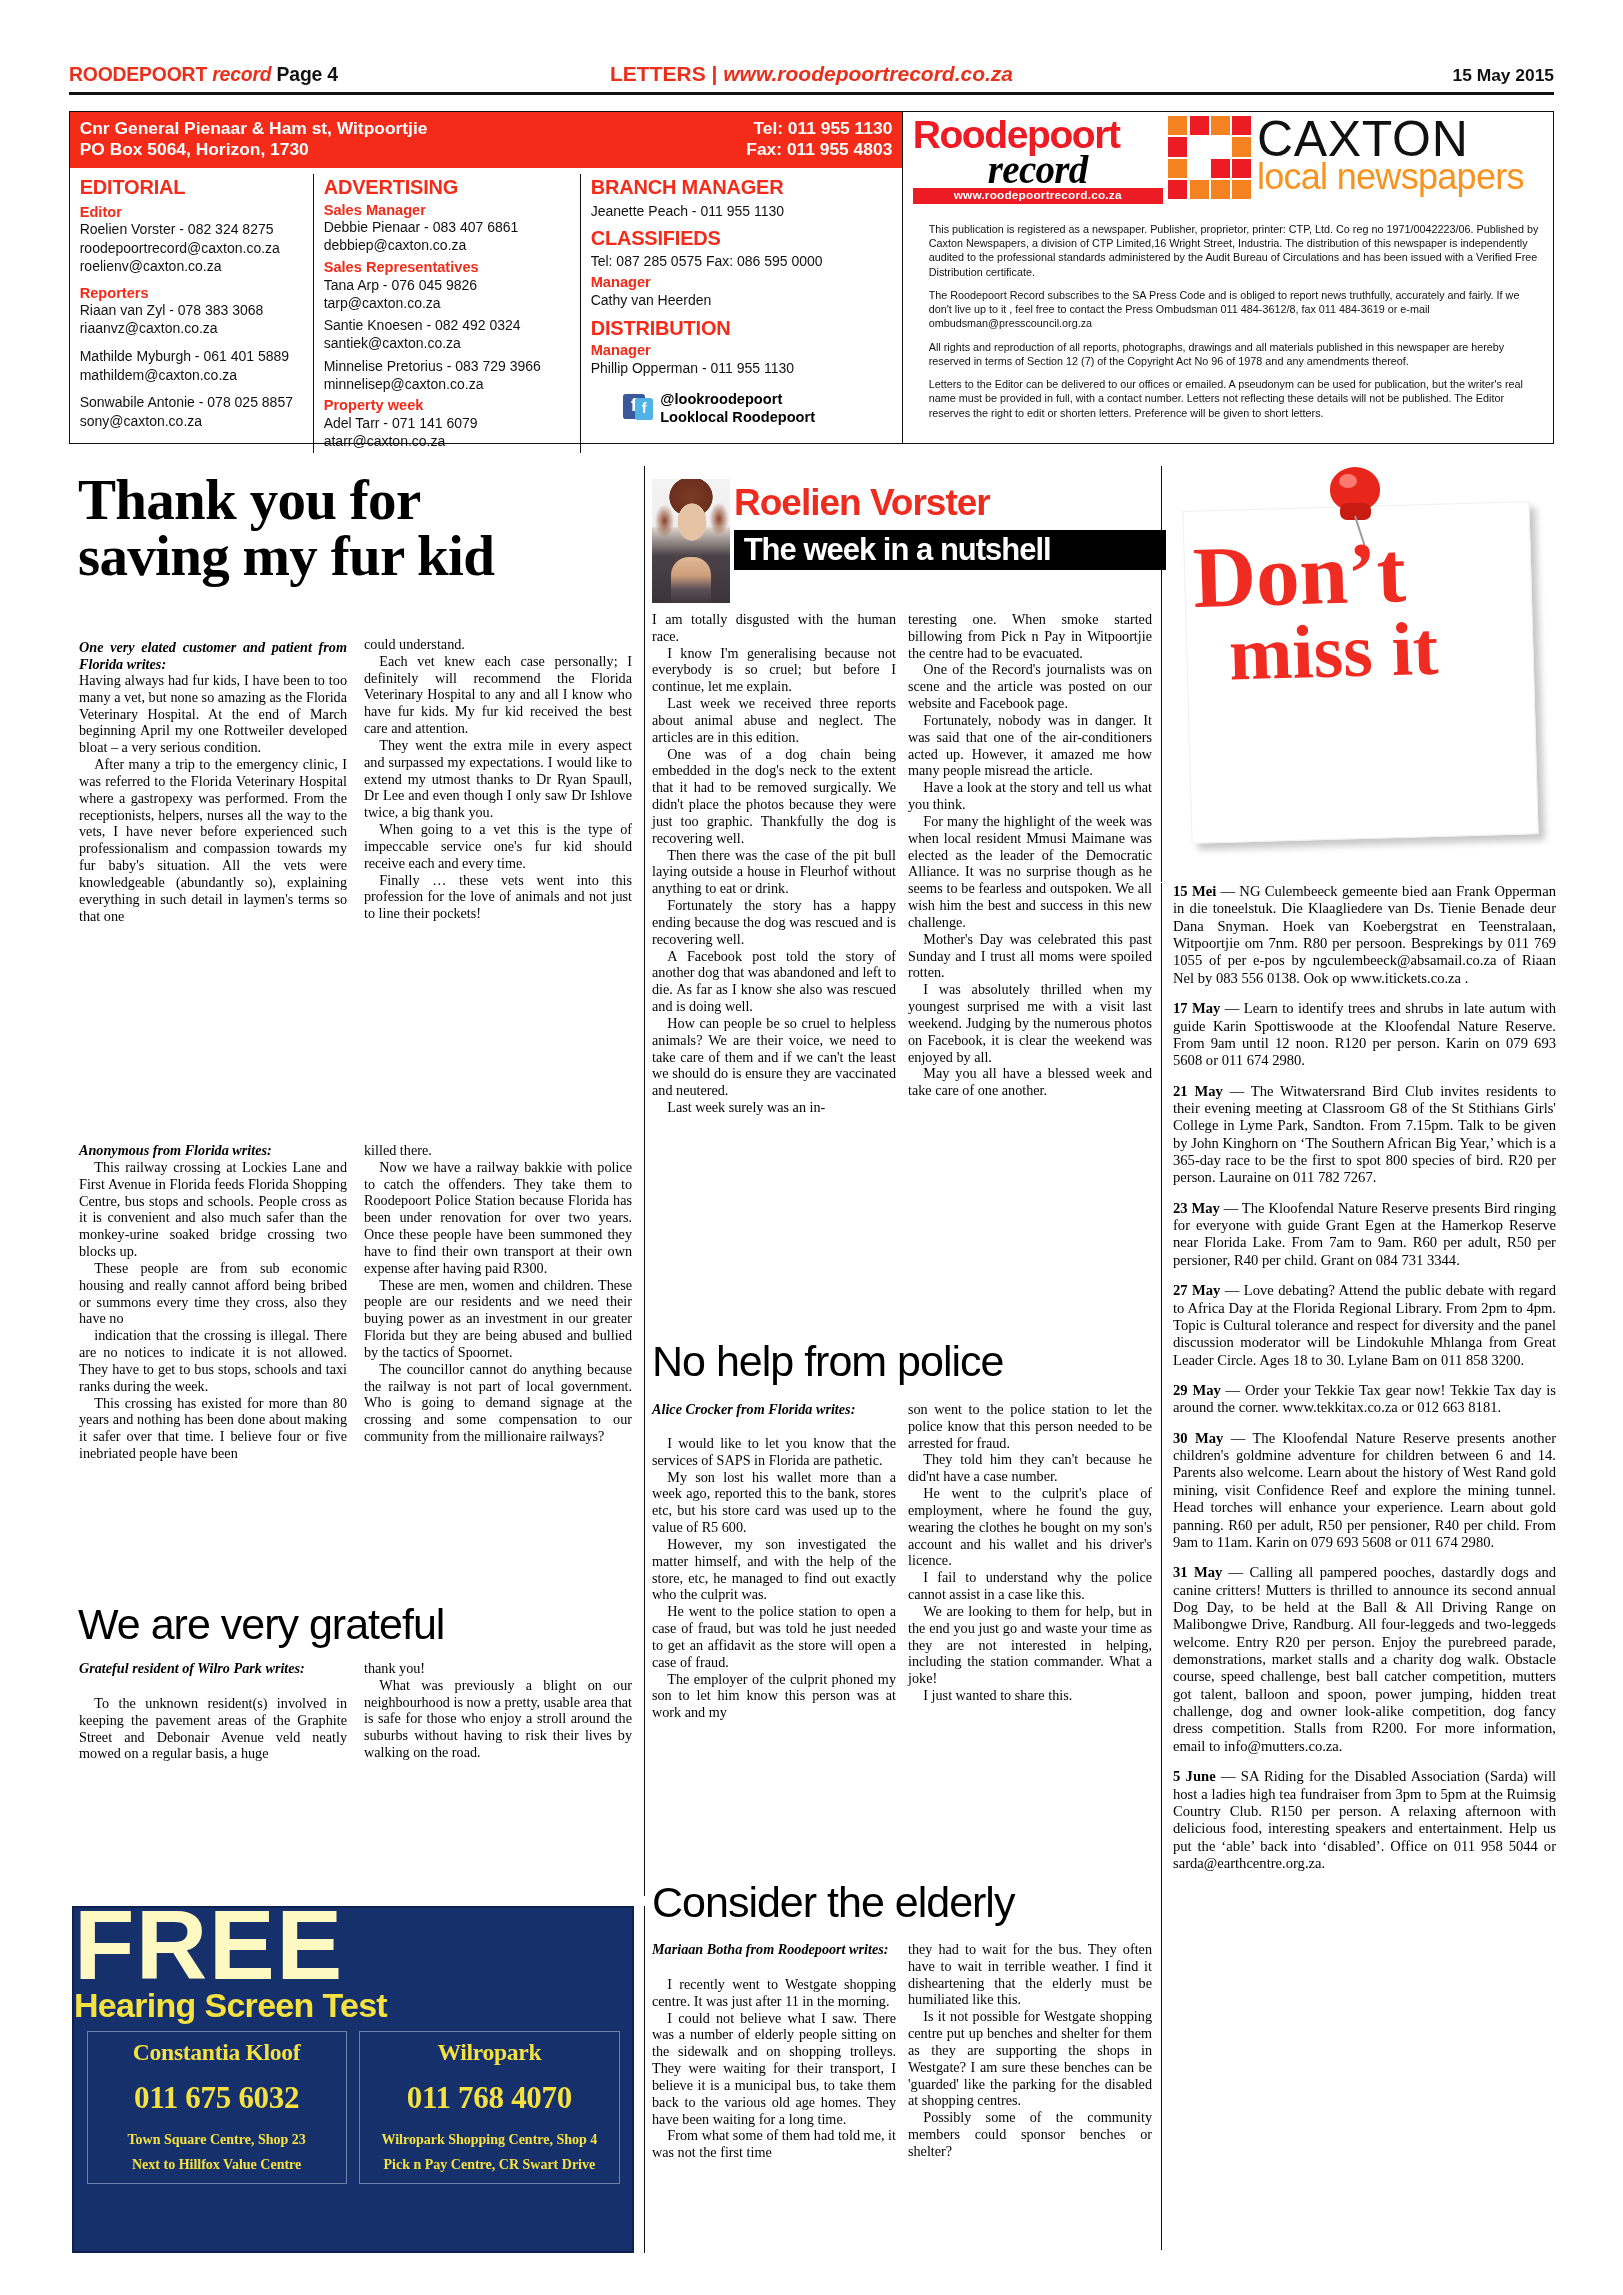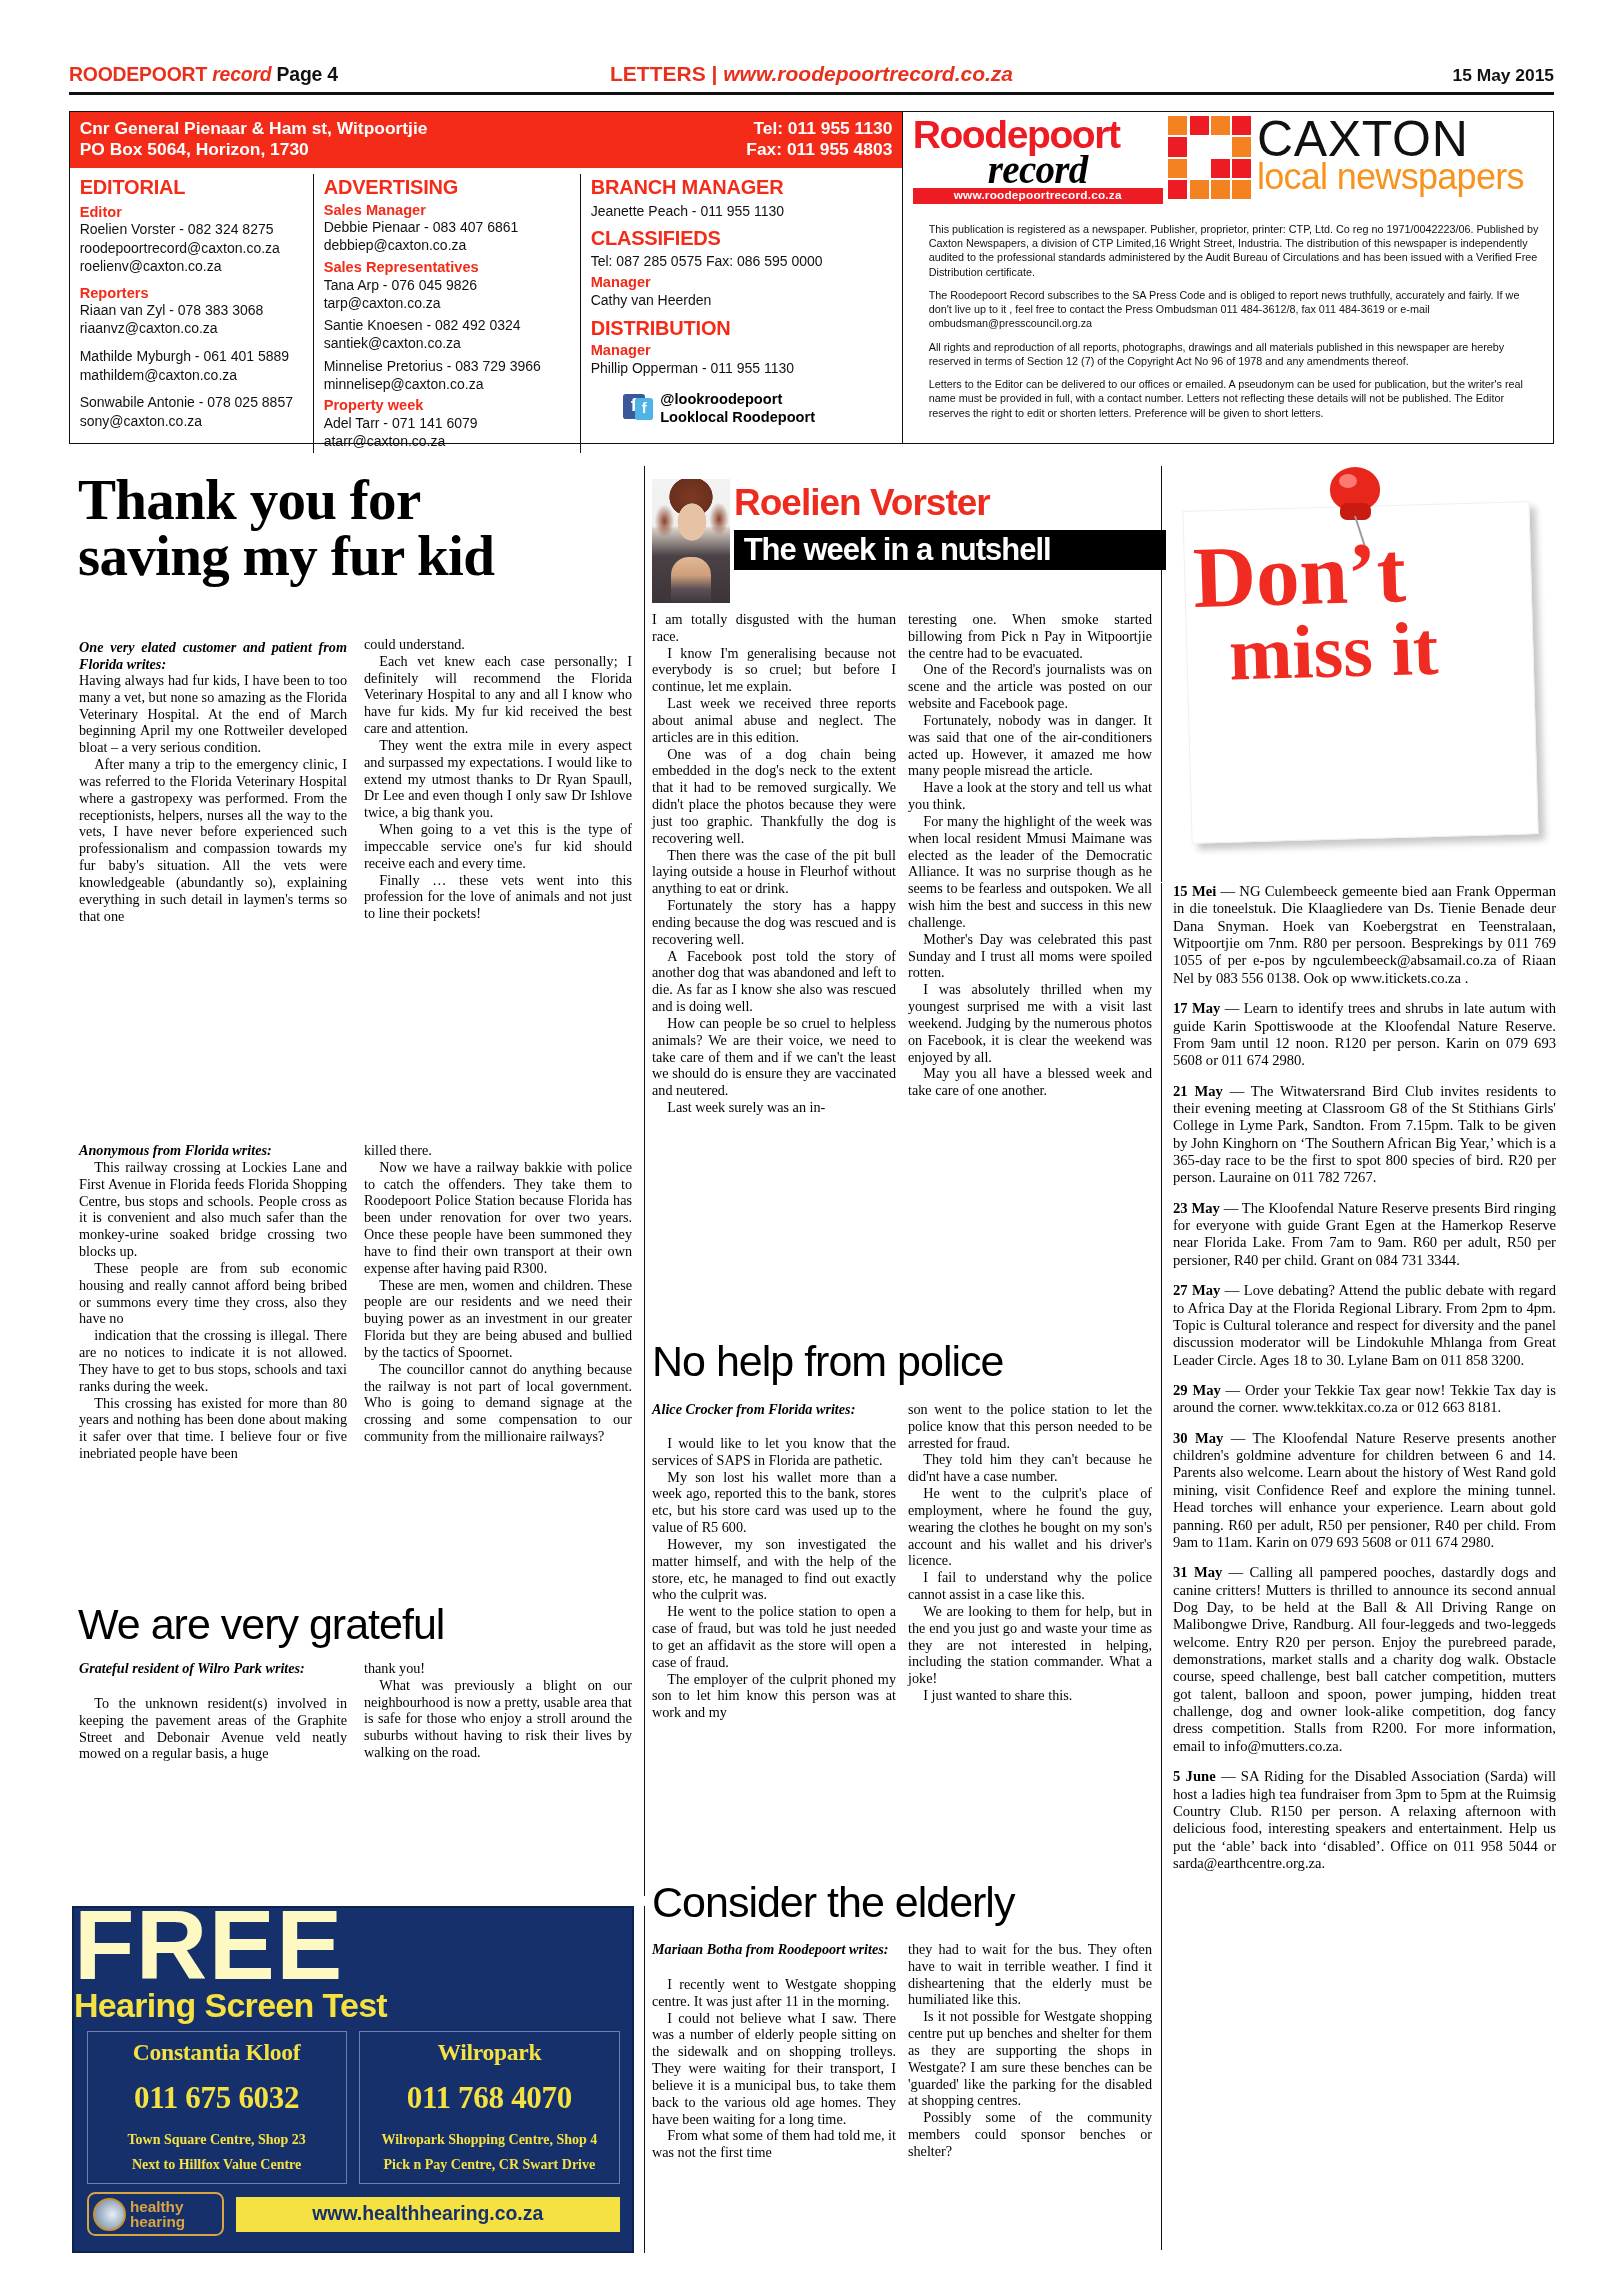--- a/index.html
+++ b/index.html
@@ -429,26 +429,16 @@
         <div class="hb-l1">Town Square Centre, Shop 23</div>
         <div class="hb-l2">Next to Hillfox Value Centre</div>
       </div>
       <div class="hear-box">
         <div class="hb-name">Wilropark</div>
         <div class="hb-num">011 768 4070</div>
         <div class="hb-l1">Wilropark Shopping Centre, Shop 4</div>
         <div class="hb-l2">Pick n Pay Centre, CR Swart Drive</div>
       </div>
     </div>
-    <div class="hear-foot">
-      <div class="hh-logo">
-        <div class="hh-circ"></div>
-        <div class="hh-word">
-          <div>healthy</div>
-          <div>hearing</div>
-        </div>
-      </div>
-      <div class="hh-url">www.healthhearing.co.za</div>
-    </div>
   </div>
 
 </div>
 
 
 </body></html>

